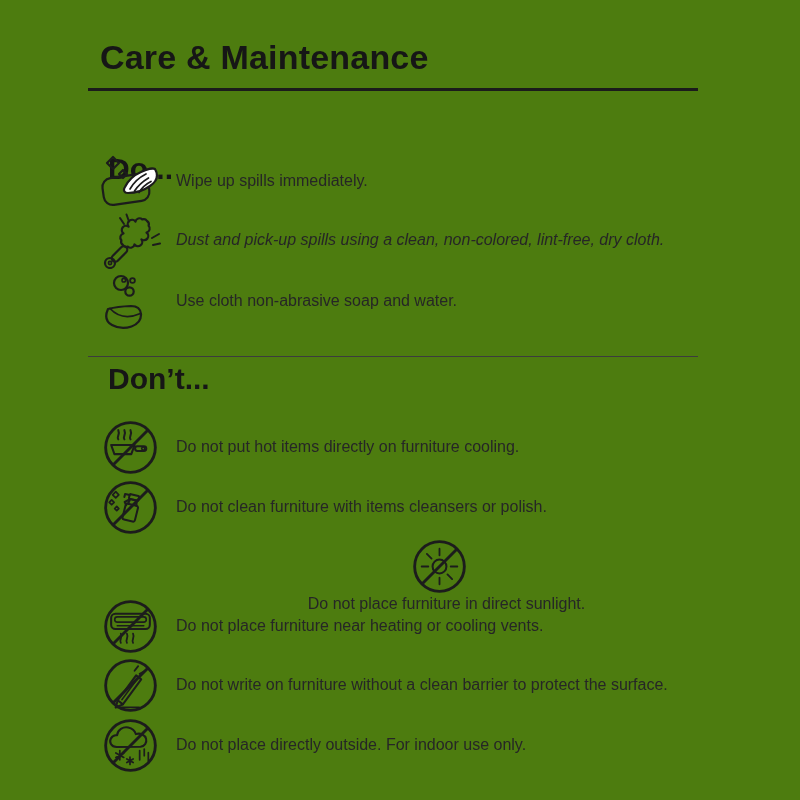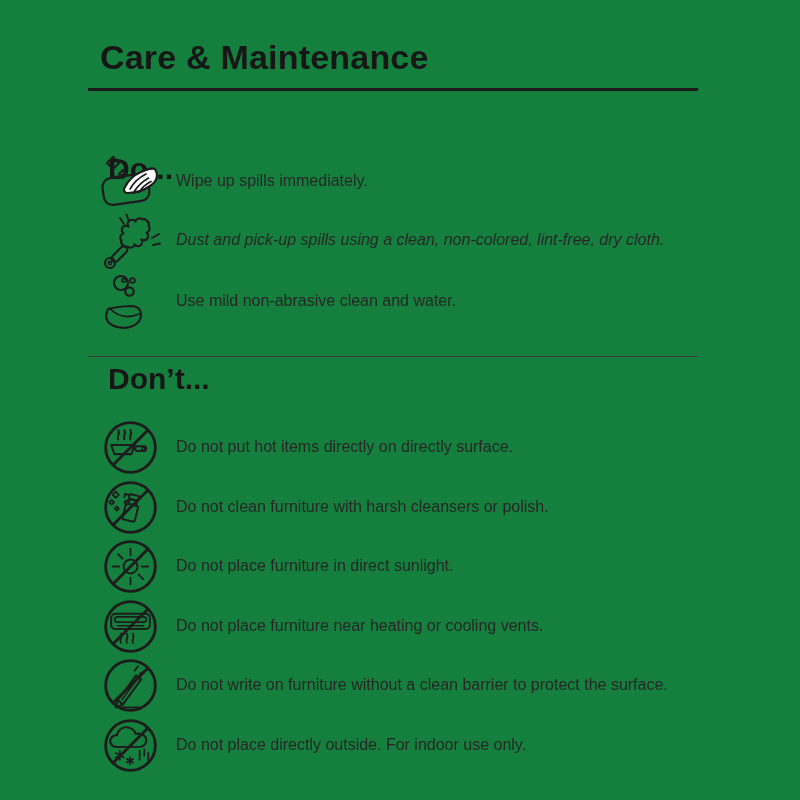--- a/index.html
+++ b/index.html
@@ -1,21 +1,21 @@
 <!DOCTYPE html>
 <html><head>
 <meta charset="utf-8">
 <style>
   html,body{margin:0;padding:0;}
   body{
     width:800px;height:800px;background:#ffffff;
     font-family:"Liberation Sans","DejaVu Sans",sans-serif;
     color:#232323;position:relative;overflow:hidden;
   }
-  .page{position:absolute;inset:0;background:#15803d;text-align:right;}
+  .page{position:absolute;inset:0;background:#4d7c0f;text-align:right;}
   .title{
     position:absolute;left:100px;top:38px;
     font-size:34px;font-weight:bold;color:#161616;letter-spacing:.2px;
     white-space:nowrap;
   }
   .rule-thick{
     position:absolute;left:88px;top:88px;width:610px;height:3px;background:#1b1b1b;
   }
   .rule-thin{
     position:absolute;left:88px;top:356px;width:610px;height:1px;background:#3c3c3c;
@@ -91,21 +91,21 @@
         <g class="ln" stroke-width="2.2">
           <path d="M9 37 q-5 11 4 16 q9 5 19.5 1.5 q10 -3.5 9.5 -12.5 q-0.7 -8 -10 -8 q-13.5 0.5 -23 3 z"></path>
           <path d="M11 36.5 q12 13 30.5 5" stroke-width="1.8"></path>
           <circle cx="22" cy="11" r="7"></circle>
           <circle cx="24.8" cy="8.2" r="1.8" stroke-width="1.6"></circle>
           <circle cx="33.5" cy="8.5" r="2.4" stroke-width="1.8"></circle>
           <circle cx="30.5" cy="19.5" r="4.2"></circle>
         </g>
       </svg>
     </span>
-    <span class="row-text">Use mild non-abrasive clean and water.</span>
+    <span class="row-text">Use cloth non-abrasive soap and water.</span>
   </div>
 
   <div class="rule-thin"></div>
 
   <div class="section-heading" id="dont-heading">Don’t...</div>
 
   <div class="row" style="top:418px;">
     <span class="icon-box">
       <svg width="55" height="55" viewBox="0 0 54 54">
         <g class="ln" stroke-width="2">
@@ -113,21 +113,21 @@
           <path d="M21 19 C18.8 16.5 23.2 14.5 21 10"></path>
           <path d="M27 19 C24.8 16.5 29.2 14.5 27 10"></path>
           <path d="M8 24.5 H31 L27.8 33.5 H11.2 Z"></path>
           <rect x="31.5" y="25.8" width="11" height="4.6" rx="2.3"></rect>
           <circle cx="39.5" cy="28.1" r="1.5" stroke-width="1.5"></circle>
         </g>
         <circle class="ln" cx="27" cy="27" r="24.4" stroke-width="2.8"></circle>
         <path class="ln" d="M10.8 43.2 L43.2 10.8" stroke-width="2.8"></path>
       </svg>
     </span>
-    <span class="row-text">Do not put hot items directly on directly surface.</span>
+    <span class="row-text">Do not put hot items directly on furniture cooling.</span>
   </div>
 
   <div class="row" style="top:478px;">
     <span class="icon-box">
       <svg width="55" height="55" viewBox="0 0 54 54">
         <g class="ln" stroke-width="2">
           <g transform="rotate(14 27 28)">
             <rect x="21.5" y="24" width="12.5" height="16" rx="2"></rect>
             <path d="M23.5 24 L24.5 19 H31 L32 24"></path>
             <rect x="23" y="14.2" width="9.5" height="4.8" rx="1"></rect>
@@ -135,24 +135,24 @@
             <path d="M23.5 20 l-3.6 3.2 l2.2 2.6"></path>
           </g>
           <path d="M12.5 11.5 l3 3 l-3 3 l-3 -3 z" stroke-width="1.7"></path>
           <path d="M8.5 19.5 l2.4 2.4 l-2.4 2.4 l-2.4 -2.4 z" stroke-width="1.7"></path>
           <path d="M13.5 26 l2 2 l-2 2 l-2 -2 z" stroke-width="1.7"></path>
         </g>
         <circle class="ln" cx="27" cy="27" r="24.4" stroke-width="2.8"></circle>
         <path class="ln" d="M10.8 43.2 L43.2 10.8" stroke-width="2.8"></path>
       </svg>
     </span>
-    <span class="row-text">Do not clean furniture with harsh cleansers or polish.</span>
-  </div>
-
-  <div class="row" style="top:537px;">
+    <span class="row-text">Do not clean furniture with items cleansers or polish.</span>
+  </div>
+
+  <div class="row" style="top:537px;flex-direction:column;">
     <span class="icon-box">
       <svg width="55" height="55" viewBox="0 0 54 54">
         <g class="ln" stroke-width="2">
           <circle cx="27" cy="27" r="6.8"></circle>
           <path d="M38 27 L44.5 27 M34.8 19.2 L39.4 14.6 M27 16 L27 9.5 M19.2 19.2 L14.6 14.6 M16 27 L9.5 27 M19.2 34.8 L14.6 39.4 M27 38 L27 44.5 M34.8 34.8 L39.4 39.4" stroke-width="1.8"></path>
         </g>
         <circle class="ln" cx="27" cy="27" r="24.4" stroke-width="2.8"></circle>
         <path class="ln" d="M10.8 43.2 L43.2 10.8" stroke-width="2.8"></path>
       </svg>
     </span>

